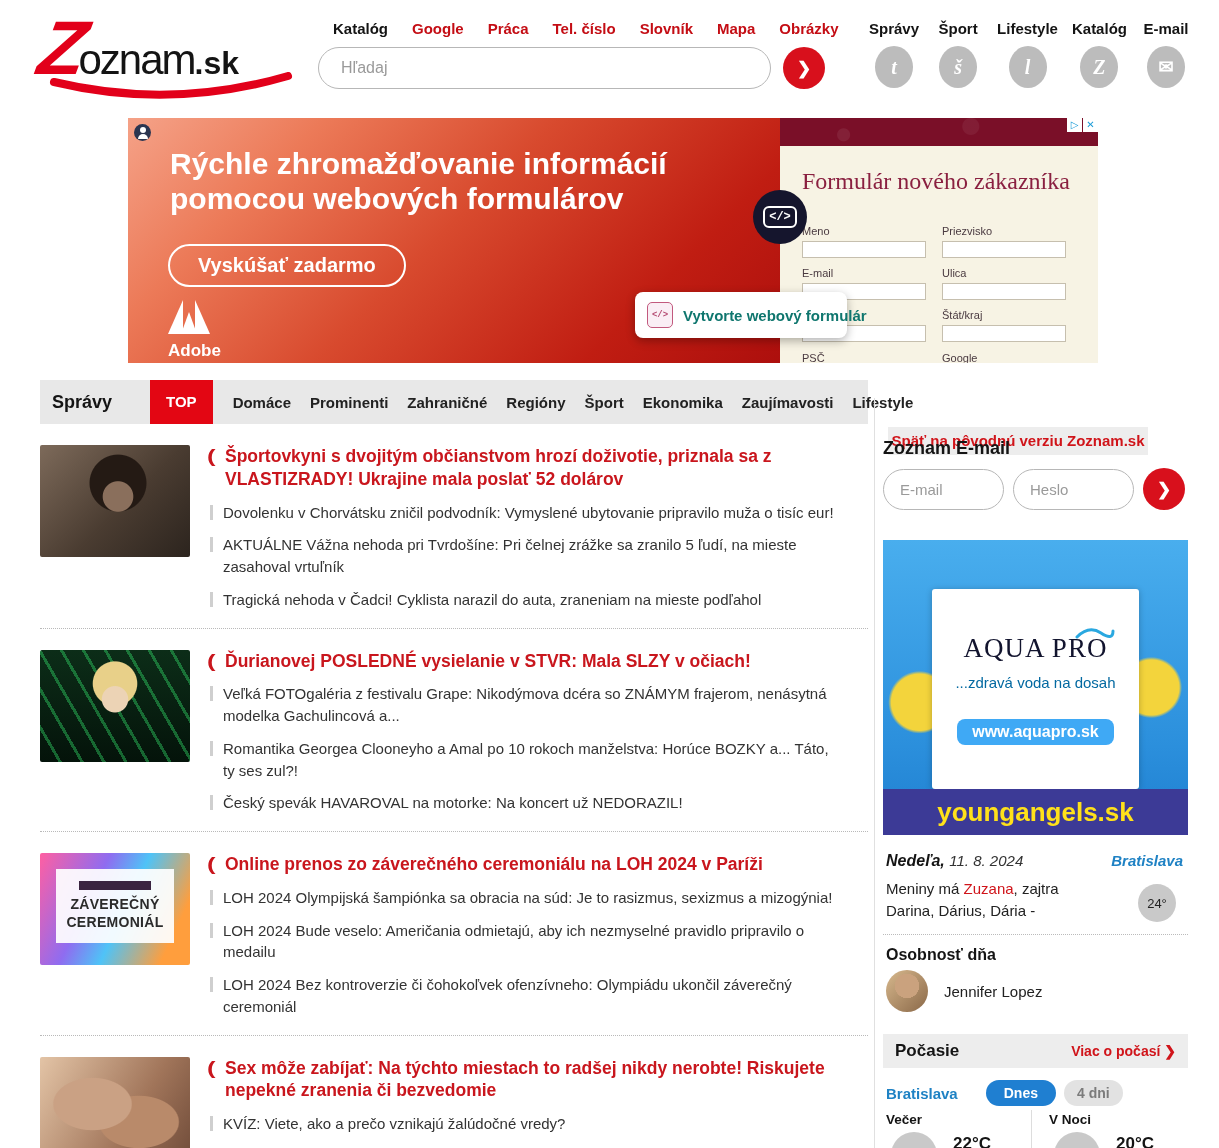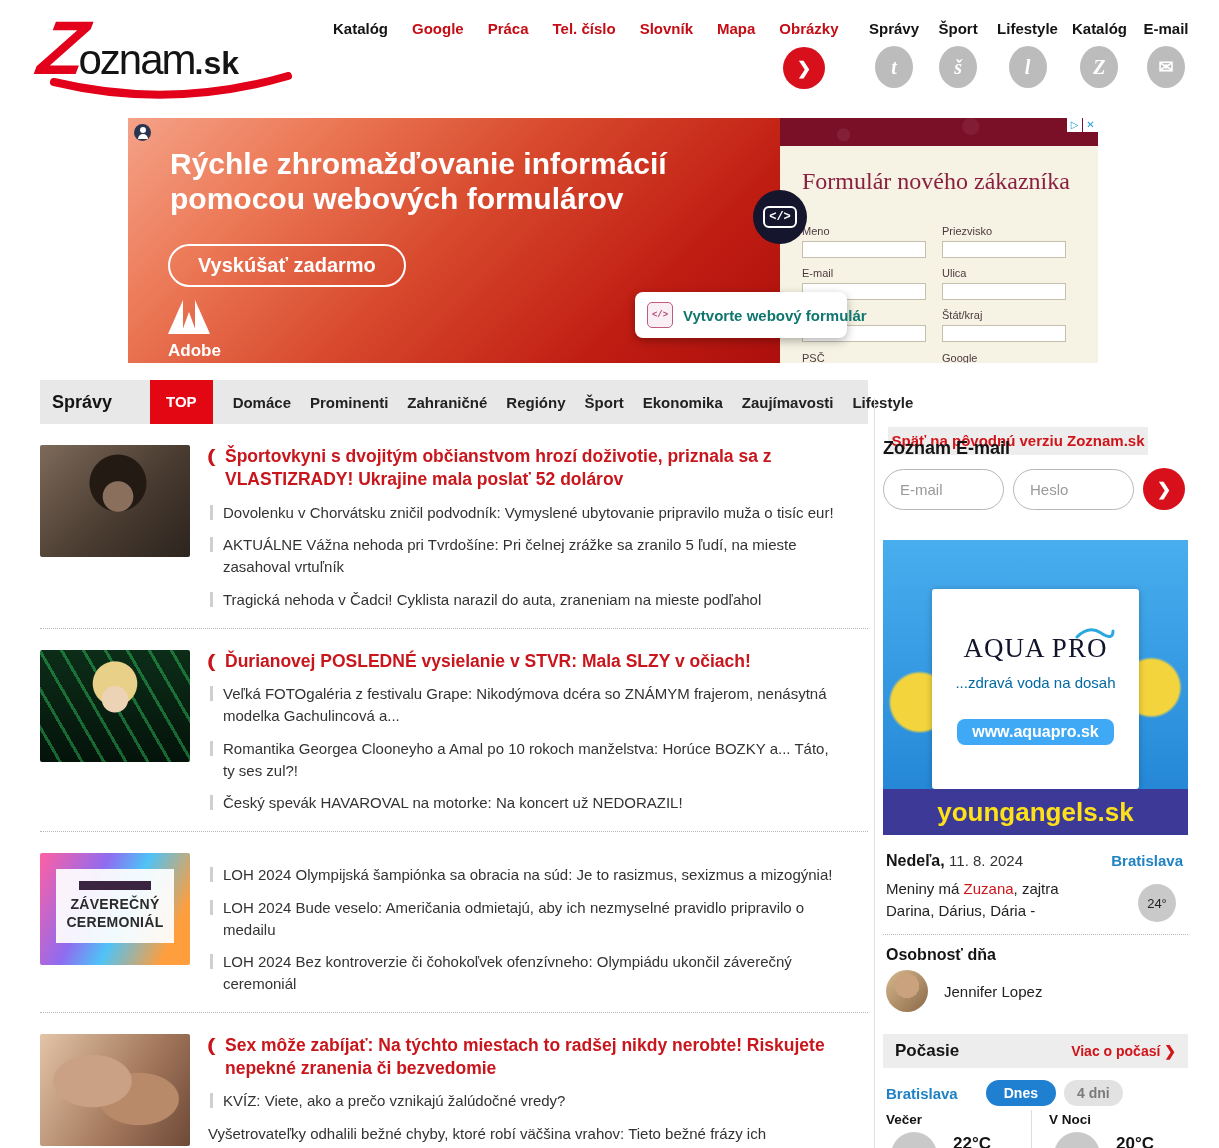--- a/index.html
+++ b/index.html
@@ -117,21 +117,21 @@
      radial-gradient(circle at 12% 55%, #f3d43c 0 9%, rgba(0,0,0,0) 10%),
      radial-gradient(circle at 88% 50%, #f3d43c 0 9%, rgba(0,0,0,0) 10%),
      linear-gradient(180deg,#49aeee 0%,#2b8fdc 70%,#1f7fd0 100%); }
   .aqua-card { position:absolute; left:49px; top:49px; width:207px; height:200px; background:#fff; border-radius:3px; box-shadow:0 1px 6px rgba(0,0,0,.25); display:flex; flex-direction:column; align-items:center; justify-content:center; }
   .aqua-brand { font-family:"Liberation Serif",serif; font-size:27px; letter-spacing:1px; color:#12142e; position:relative; }
   .aqua-swoosh { position:absolute; right:-8px; top:-10px; }
   .aqua-slogan { margin-top:10px; font-size:15px; color:#0369a1; }
   .aqua-btn { margin-top:28px; background:#3fa9f5; border:none; border-radius:8px; color:#fff; font-weight:700; font-size:16px; padding:4px 15px; cursor:pointer; }
   .aqua-footer { position:absolute; left:0; bottom:0; width:100%; height:46px; background:#3c3a96; color:#ffe11a; font-size:26px; font-weight:700; text-align:center; line-height:46px; }
 
-  .date-row { position:absolute; left:3px; top:454px; width:300px; }
+  .date-row { position:absolute; left:3px; top:454px; width:300px;font-style:italic; }
   .date-day { font-size:16px; font-weight:700; color:#141414; }
   .date-date { font-size:15px; color:#333; }
   .date-city { position:absolute; right:3px; top:0; font-size:15px; font-weight:700; color:#1f82c4; cursor:pointer; }
   .meniny { position:absolute; left:3px; top:480px; width:218px; font-size:15px; color:#222; line-height:1.45; }
   .meniny .red { color:#d0141a; cursor:pointer; }
   .temp-circle { position:absolute; right:12px; top:486px; width:38px; height:38px; border-radius:50%; background:#c9c9c9; color:#222; font-size:13px; display:flex; align-items:center; justify-content:center; }
   .dotted-div { position:absolute; left:0; top:536px; width:100%; border-top:1px dotted #bbb; }
   .person-title { position:absolute; left:3px; top:548px; font-size:16px; font-weight:700; color:#141414; }
   .person-row { position:absolute; left:3px; top:572px; display:flex; align-items:center; gap:16px; }
   .avatar { width:42px; height:42px; border-radius:50%; background:
@@ -171,20 +171,23 @@
   <div class="top-links">
     <span class="tl active">Katalóg</span>
     <span class="tl">Google</span>
     <span class="tl">Práca</span>
     <span class="tl">Tel. číslo</span>
     <span class="tl">Slovník</span>
     <span class="tl">Mapa</span>
     <span class="tl">Obrázky</span>
   </div>
 
+  <div class="search-wrap">
+    <input class="search-input" type="text" placeholder="Hľadaj" style="">
+  </div>
   <button class="search-btn">❯</button>
 
   <div class="services">
     <div class="service">
       <div class="service-label">Správy</div>
       <div class="service-circle">
           <span class="service-glyph">t</span>
         </div>
     </div>
     <div class="service">
@@ -335,20 +338,21 @@
   </div>
 
   <div class="article">
     <div class="thumb thumb3">
       <div class="thumb3-card">
         <div class="thumb3-badge"></div>
         <div class="thumb3-title">ZÁVEREČNÝ CEREMONIÁL</div>
       </div>
     </div>
     <div class="art-content">
+      <div class="headline">Online prenos zo záverečného ceremoniálu na LOH 2024 v Paríži</div>
       <div class="subitem">
           <span class="subitem-bar"></span>
           <span class="subitem-text">LOH 2024 Olympijská šampiónka sa obracia na súd: Je to rasizmus, sexizmus a mizogýnia!</span>
         </div>
       <div class="subitem">
           <span class="subitem-bar"></span>
           <span class="subitem-text">LOH 2024 Bude veselo: Američania odmietajú, aby ich nezmyselné pravidlo pripravilo o medailu</span>
         </div>
       <div class="subitem">
           <span class="subitem-bar"></span>

